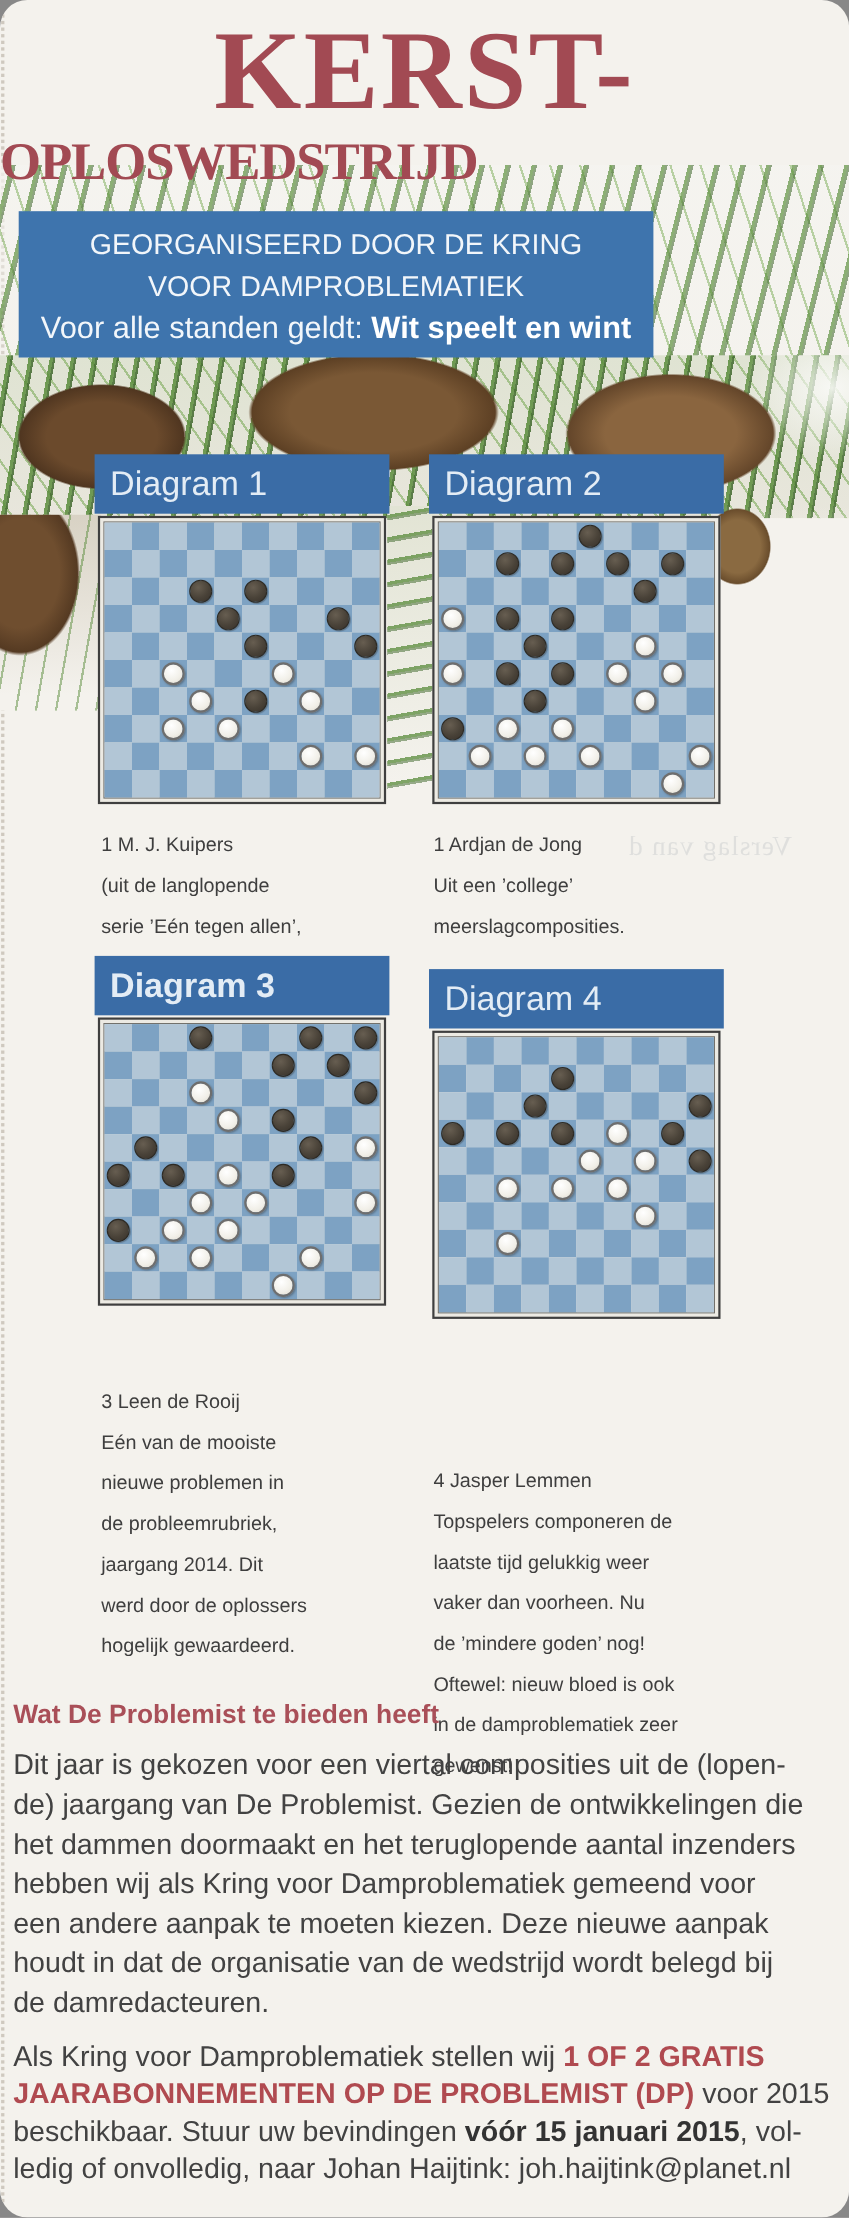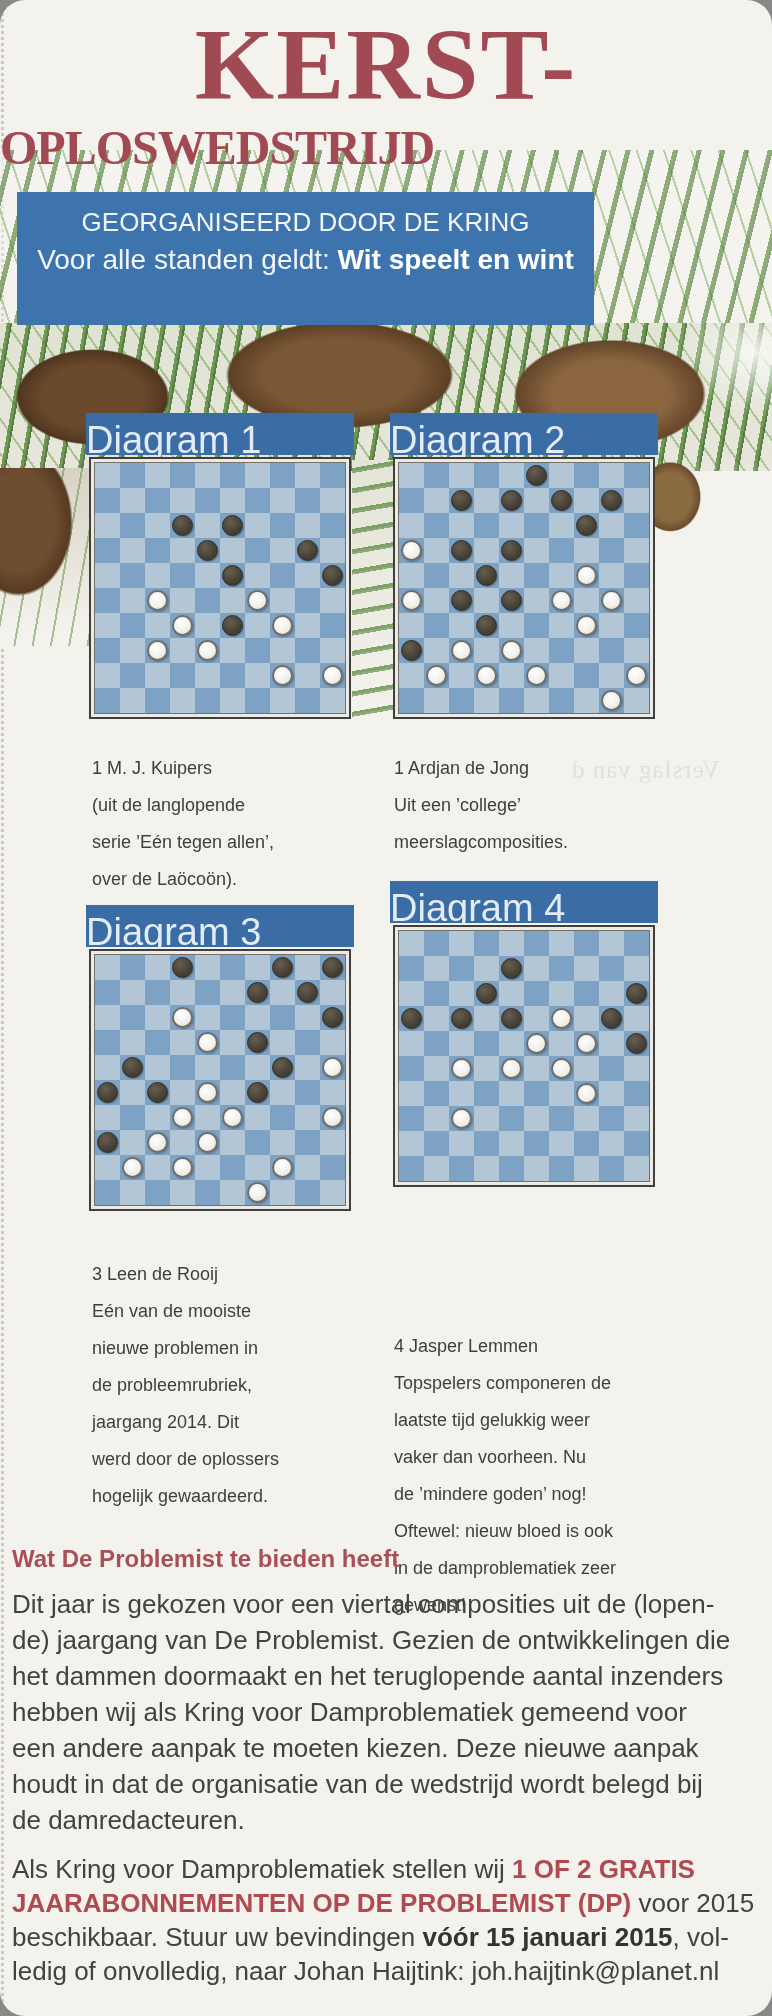--- a/index.html
+++ b/index.html
@@ -49,22 +49,22 @@
     letter-spacing:-1px;text-align:left;color:#a24a53;}
   
   .banner{position:absolute;left:17px;top:192px;width:577px;height:133px;z-index:2;
     background:#3e74ad;color:#f2f6fa;text-align:center;}
   .banner .bl{font-size:26px;line-height:38px;margin-top:0;}
   .banner .bl1{padding-top:11px;}
   .banner .bl3{font-size:28px;}
   .banner b{font-weight:bold;color:#ffffff;}
   
   .diagram{position:absolute;z-index:3;width:268px;}
-  .dg-header{background:#3a6ca6;color:#e3ecf5;height:42px;line-height:54px;
-    font-size:38px;box-sizing:border-box;}
+  .dg-header{background:#3a6ca6;color:#e3ecf5;height:54px;line-height:54px;
+    font-size:31px;padding-left:14px;box-sizing:border-box;}
   .board{margin-top:2px;margin-left:3px;display:inline-block;
     border:2px solid #3f3f3f;background:#eceae3;padding:3px;}
   .grid{display:grid;grid-template-columns:repeat(10,25px);grid-template-rows:repeat(10,25px);
     border:1px solid #72716c;}
   .c{width:25px;height:25px;display:flex;align-items:center;justify-content:center;}
   .c.l{background:#b2c6d6;}
   .c.d{background:#7da2c3;}
   .p{width:21px;height:21px;border-radius:50%;box-sizing:border-box;}
   .p.b{background:radial-gradient(circle at 38% 32%, #675e51 0%, #494238 55%, #37312a 100%);
        border:1px solid #2d2a24;box-shadow:1px 1px 1px rgba(40,40,40,.35);}
@@ -95,20 +95,21 @@
   <div class="photo-band"></div>
   <div class="side-left"></div>
   <div class="gap-strip"></div>
   <div class="side-right"></div>
 
   <h1 class="title1">KERST-</h1>
   <h1 class="title2">OPLOSWEDSTRIJD</h1>
 
   <div class="banner">
     <div class="bl bl1">GEORGANISEERD DOOR DE KRING</div>
+    <div class="bl">VOOR DAMPROBLEMATIEK</div>
     <div class="bl bl3"><span>Voor alle standen geldt: </span><b>Wit speelt en wint</b></div>
   </div>
 
   <div class="ghost">Verslag van d</div>
 
   <section class="diagram" style="left:86px;top:413px;">
     <div class="dg-header">Diagram 1</div>
     <div class="board"><div class="grid">
           <div class="c l"></div>
           <div class="c d"></div>
@@ -402,21 +403,21 @@
   </section>
 
   <div class="caption" style="left:92px;top:750px;width:285px;">1 M. J. Kuipers
 (uit de langlopende
 serie ’Eén tegen allen’,
 over de Laöcoön).</div>
   <div class="caption" style="left:394px;top:750px;width:330px;">1 Ardjan de Jong
 Uit een ’college’
 meerslagcomposities.</div>
 
-  <section class="diagram" style="left:86px;top:905px;">
+  <section class="diagram" style="left:86px;top:869px;font-weight:bold;">
     <div class="dg-header">Diagram 3</div>
     <div class="board"><div class="grid">
           <div class="c l"></div>
           <div class="c d"></div>
           <div class="c l"></div>
           <div class="c d">
             <span class="p b"></span>
           </div>
           <div class="c l"></div>
           <div class="c d"></div>

